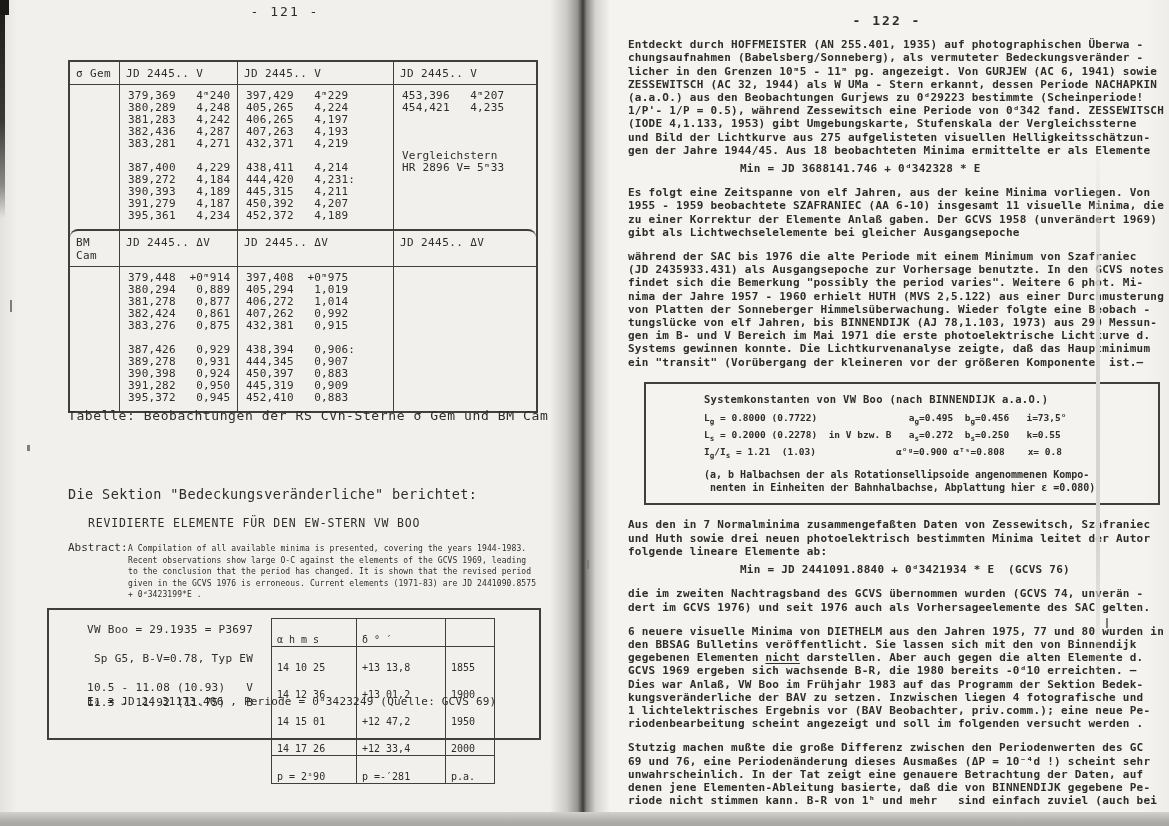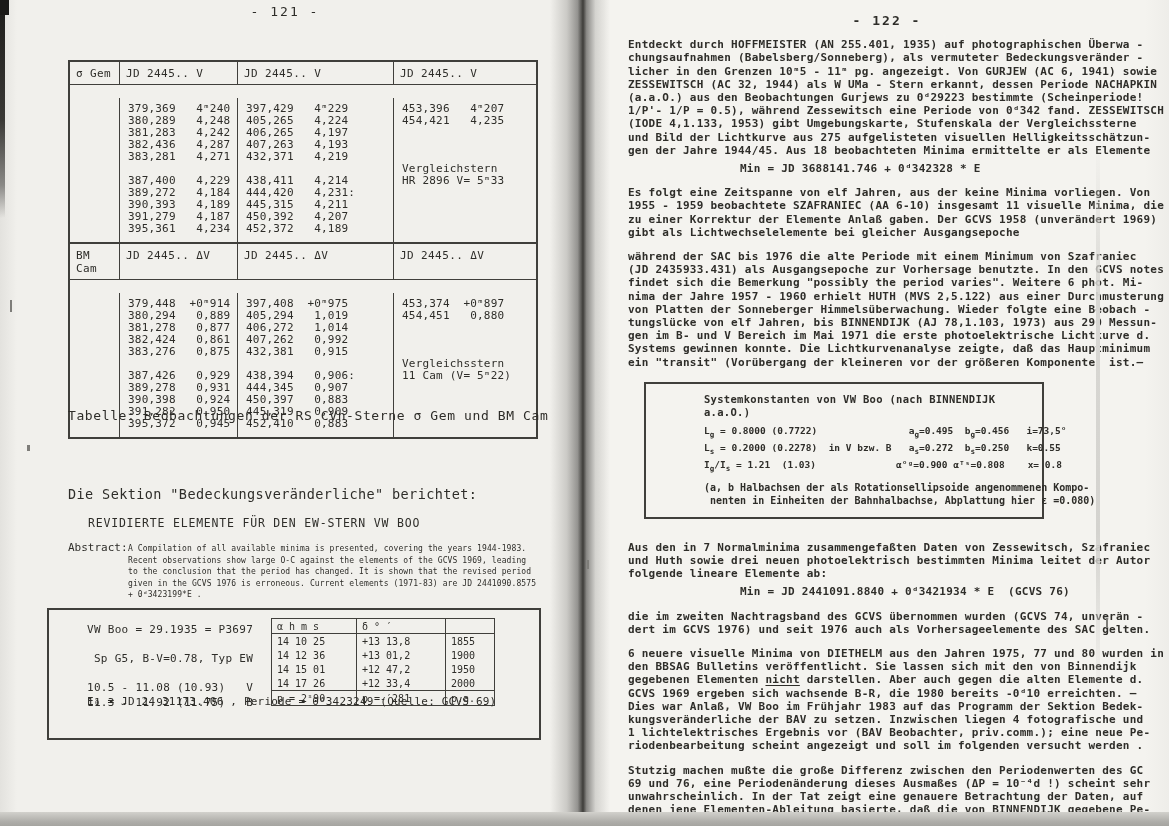--- a/index.html
+++ b/index.html
@@ -20,51 +20,51 @@
          background:linear-gradient(180deg,rgba(200,199,195,0),#d8d7d3 30%,#d4d3cf 70%,rgba(200,199,195,0));}
   .speck{position:absolute;background:#7e7d79;z-index:7;}
   pre{margin:0;font:inherit;white-space:pre;}
   u{text-decoration:underline;text-underline-offset:2px;}
   sub{font-size:7.5px;vertical-align:-2.5px;}
 
   
   .pageno-left{position:absolute;left:0;top:4px;width:570px;text-align:center;
          font-size:13px;letter-spacing:2px;}
   .obs-table{position:absolute;left:68px;top:60px;width:466px;border:2px solid #403f3b;}
-  .obs-group{display:grid;grid-template-columns:50px 118px 156px 1fr;}
+  .obs-group{display:grid;grid-template-columns:50px 118px 156px 1fr;border-radius:8px;}
   .obs-group-2{border-top:2px solid #403f3b;}
   .og-h{border-bottom:1.5px solid #403f3b;padding:5px 6px 4px;font-size:11px;letter-spacing:.4px;}
-  .og-b{padding:5px 8px 7px;margin-top:13px;}
+  .og-b{padding:5px 8px 7px;}
   .colsep{border-right:1.5px solid #403f3b;}
   .obs-lines{font-size:11px;line-height:12px;letter-spacing:.2px;}
   .caption{position:absolute;left:68px;top:408px;font-size:13px;letter-spacing:.6px;}
   .section-heading{position:absolute;left:68px;top:486px;font-size:13.5px;letter-spacing:.4px;}
   .article-title{position:absolute;left:68px;top:516px;font-size:11.5px;letter-spacing:.8px;padding-left:20px;}
   .abstract{position:absolute;left:68px;top:541px;width:470px;}
   .abs-label{position:absolute;left:0;top:0;font-size:11px;}
   .abs-text{position:absolute;left:60px;top:2px;font-size:8px;line-height:11.5px;letter-spacing:.1px;}
   .elements-box{position:absolute;left:47px;top:608px;width:490px;height:128px;border:2px solid #403f3b;}
   .eb-left{position:absolute;left:38px;top:13px;font-size:11px;line-height:14.5px;letter-spacing:.3px;}
   .eb-epoch{position:absolute;left:38px;top:85px;font-size:11px;letter-spacing:.2px;}
   .coord-table{position:absolute;left:222px;top:8px;border-collapse:collapse;
          font-size:10px;line-height:13px;}
   .coord-table{border:1.5px solid #403f3b;}
-  .coord-table th,.coord-table td{font-weight:normal;text-align:left;padding:1px 5px 0;}
+  .coord-table th,.coord-table td{font-weight:normal;text-align:left;padding:14px 5px 0;}
   .coord-table th{border-bottom:1.5px solid #403f3b;}
   .coord-table .c1{width:74px;border-right:1.5px solid #403f3b;}
   .coord-table .c2{width:78px;border-right:1.5px solid #403f3b;}
   .coord-table .c3{width:38px;}
   .coord-table tr.ft td{border-top:1.5px solid #403f3b;}
 
   
   .rp-col{position:absolute;left:58px;top:0;width:518px;font-size:11px;line-height:13.2px;letter-spacing:.25px;font-weight:bold;}
   .pageno-right{padding-top:14px;text-align:center;font-size:13px;letter-spacing:2px;}
   .body-par{margin-top:11px;}
   .formula{margin:5px 0 5px 112px;}
-  .system-box{margin:13px 0 22px 16px;width:400px;border:2px solid #403f3b;padding:9px 0 9px 58px;box-sizing:border-box;}
+  .system-box{margin:13px 0 13px 16px;width:516px;border:2px solid #403f3b;padding:9px 0 9px 58px;box-sizing:border-box;}
   .sb-title{font-size:10.5px;letter-spacing:.3px;}
   .sb-lines{margin-top:5px;font-size:9.5px;line-height:13.5px;letter-spacing:0;}
   .sb-note{margin-top:6px;font-size:10px;line-height:13.2px;letter-spacing:0;}
 </style>
 </head>
 <body>
 
 <div class="scan">
 
   <div class="page page-left">
@@ -141,33 +141,20 @@
 405,294   1,019
 406,272   1,014
 407,262   0,992
 432,381   0,915
 
 438,394   0,906:
 444,345   0,907
 450,397   0,883
 445,319   0,909
 452,410   0,883</pre>
-          </div>
-        <div class="og-b">
-            <pre class="obs-lines">453,374  +0ᵐ897
-454,451   0,880
-
-
-
-Vergleichsstern
-11 Cam (V= 5ᵐ22)
-
-
-
-</pre>
           </div>
       </div>
     </div>
 
     <div class="caption">Tabelle: Beobachtungen der RS CVn-Sterne σ Gem und BM Cam</div>
     <div class="section-heading">Die Sektion "Bedeckungsveränderliche" berichtet:</div>
     <div class="article-title">REVIDIERTE ELEMENTE FÜR DEN EW-STERN VW BOO</div>
 
     <div class="abstract">
       <div class="abs-label">Abstract:</div>

